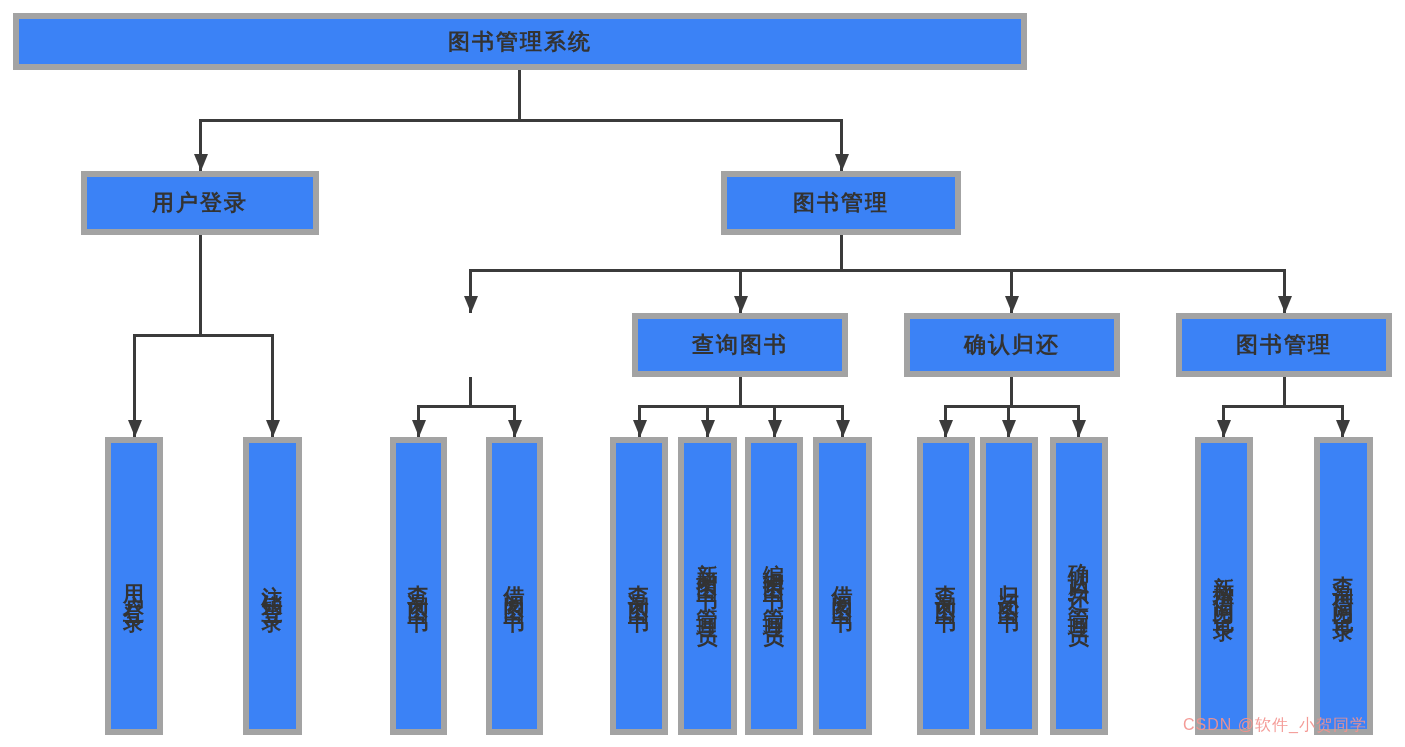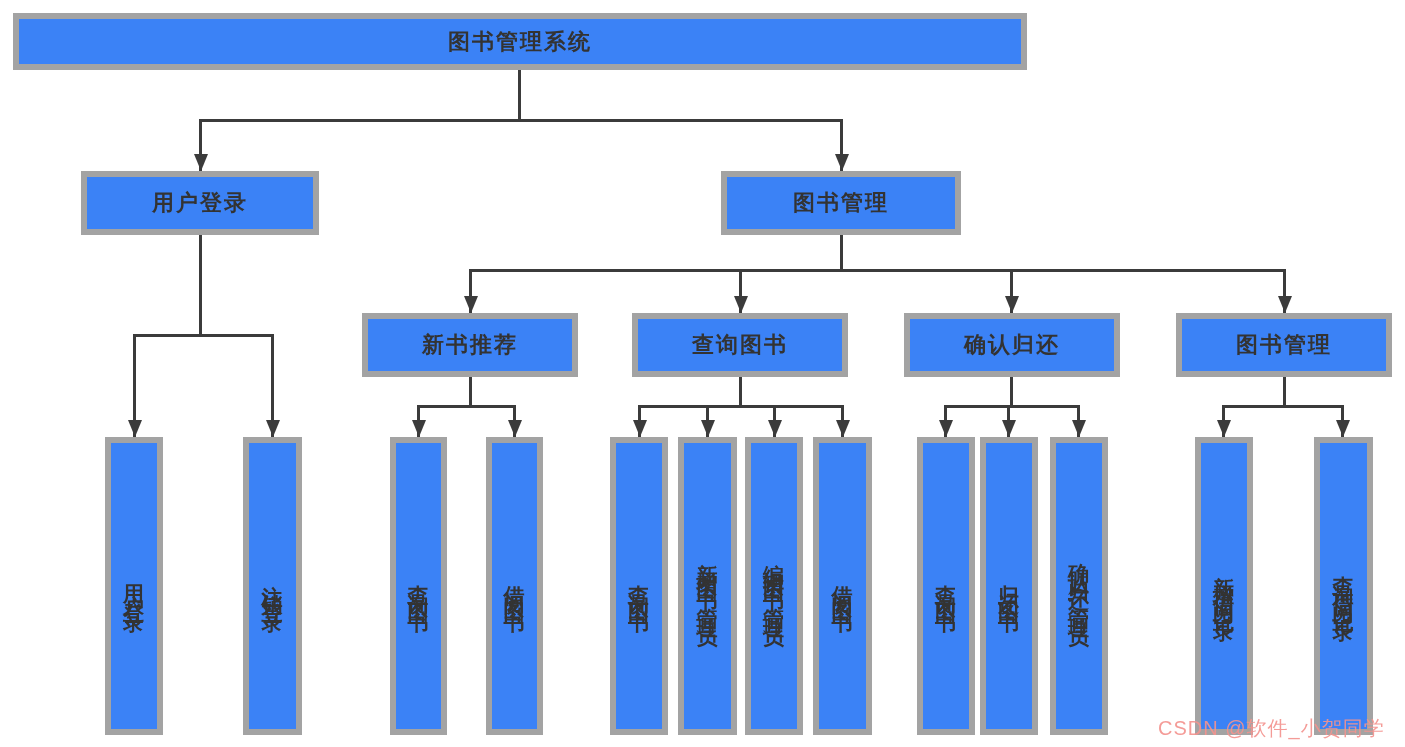--- a/index.html
+++ b/index.html
@@ -41,22 +41,22 @@
     top:437px;height:298px;
     writing-mode:vertical-rl;
     text-orientation:mixed;
     font-size:21px;letter-spacing:9px;
     white-space:normal;
     line-height:1;
     padding:6px 0;
   }
   .watermark{
     position:absolute;
-    left:1158px;top:715px;
-    font-size:20px;
+    left:1183px;top:715px;
+    font-size:16px;
     color:rgba(243,146,142,0.92);
     letter-spacing:1px;
     z-index:5;
     white-space:nowrap;
   }
 </style>
 </head>
 <body>
 
 <div class="canvas">
@@ -99,21 +99,20 @@
   <div class="vline" style="left:1283px;top:377px;height:31px"></div>
   <div class="hline" style="left:1222px;top:405px;width:122px"></div>
   <div class="arrow" style="left:1222px;top:405px;height:32px"></div>
   <div class="arrow" style="left:1341px;top:405px;height:32px"></div>
 
   <div class="node root-node" style="left:13px;top:13px;width:1014px">图书管理系统</div>
 
   <div class="node h-node" style="left:81px;top:171px;width:238px">用户登录</div>
   <div class="node h-node" style="left:721px;top:171px;width:240px">图书管理</div>
 
-  <div class="node h-node" style="left:362px;top:313px;width:216px">新书推荐</div>
   <div class="node h-node" style="left:632px;top:313px;width:216px">查询图书</div>
   <div class="node h-node" style="left:904px;top:313px;width:216px">确认归还</div>
   <div class="node h-node" style="left:1176px;top:313px;width:216px">图书管理</div>
 
   <div class="node leaf" style="left:105px;width:58px">用户登录</div>
   <div class="node leaf" style="left:243px;width:59px">注销登录</div>
 
   <div class="node leaf" style="left:390px;width:57px">查询图书</div>
   <div class="node leaf" style="left:486px;width:57px">借阅图书</div>
 

